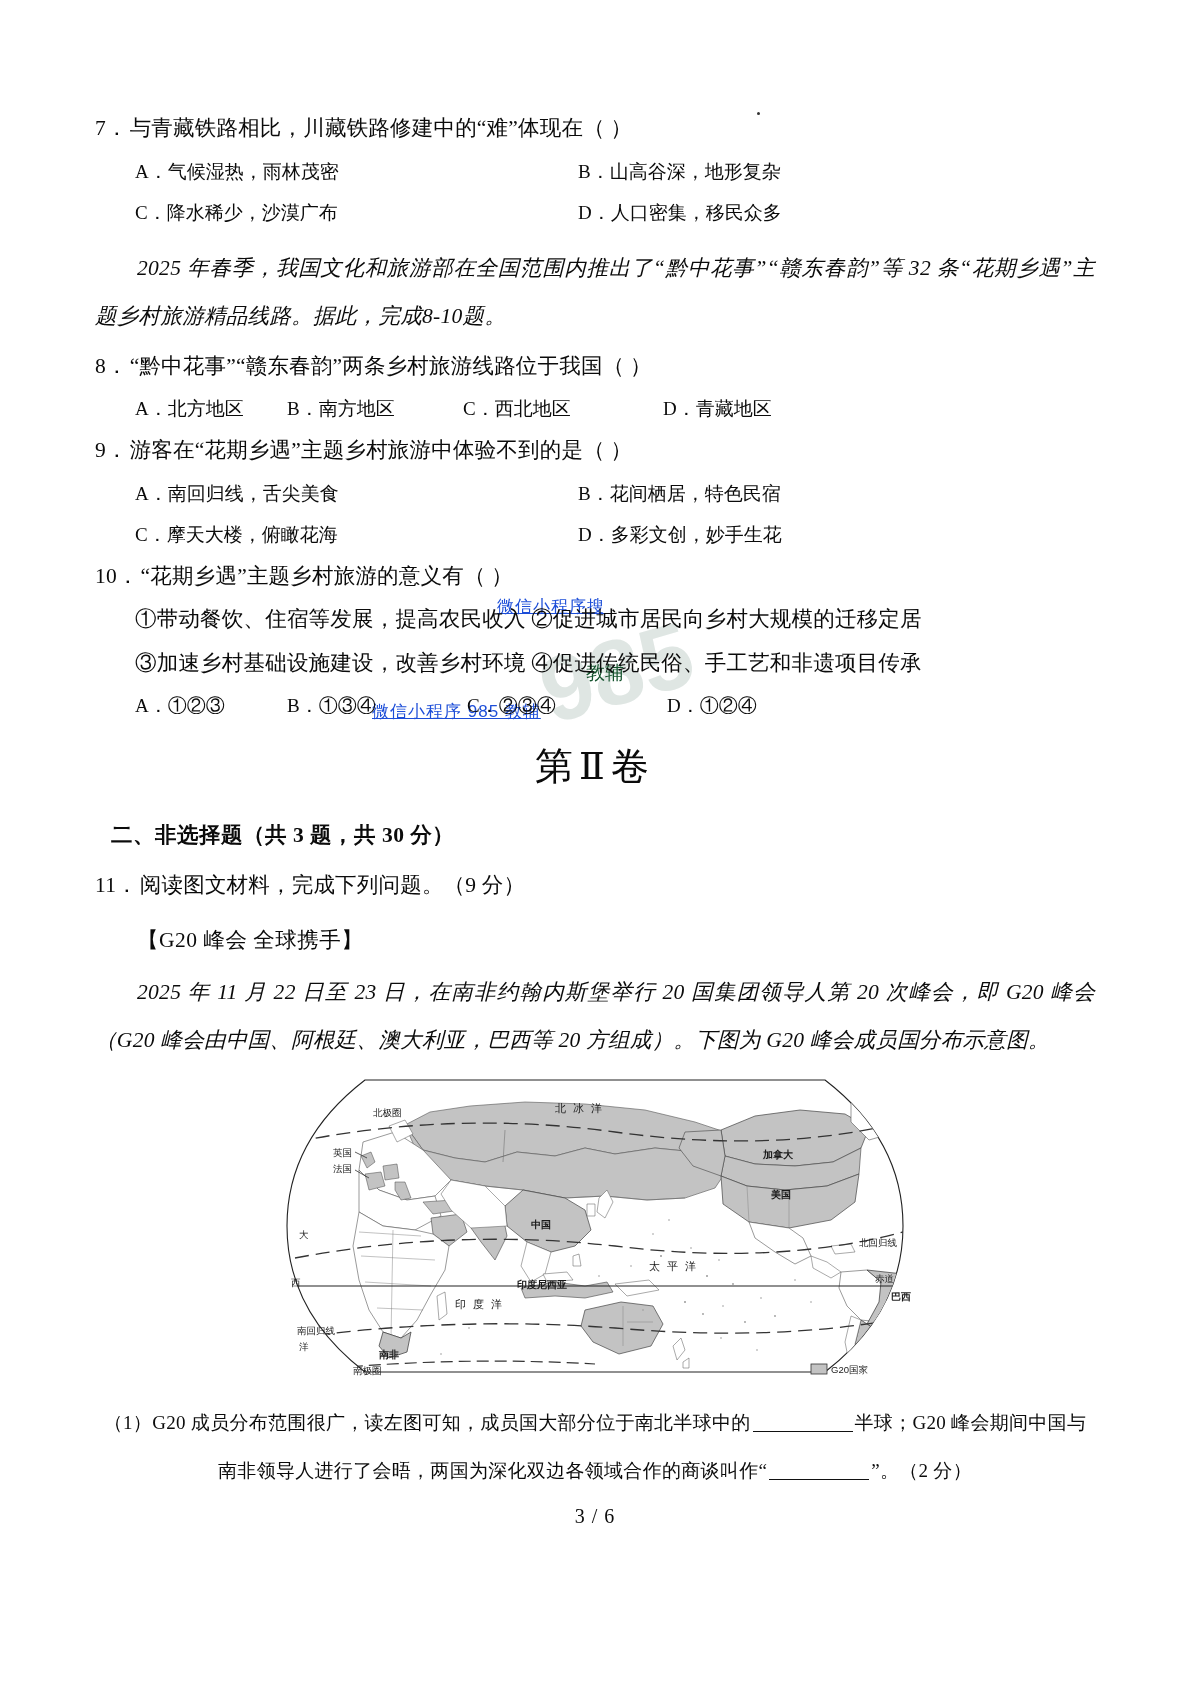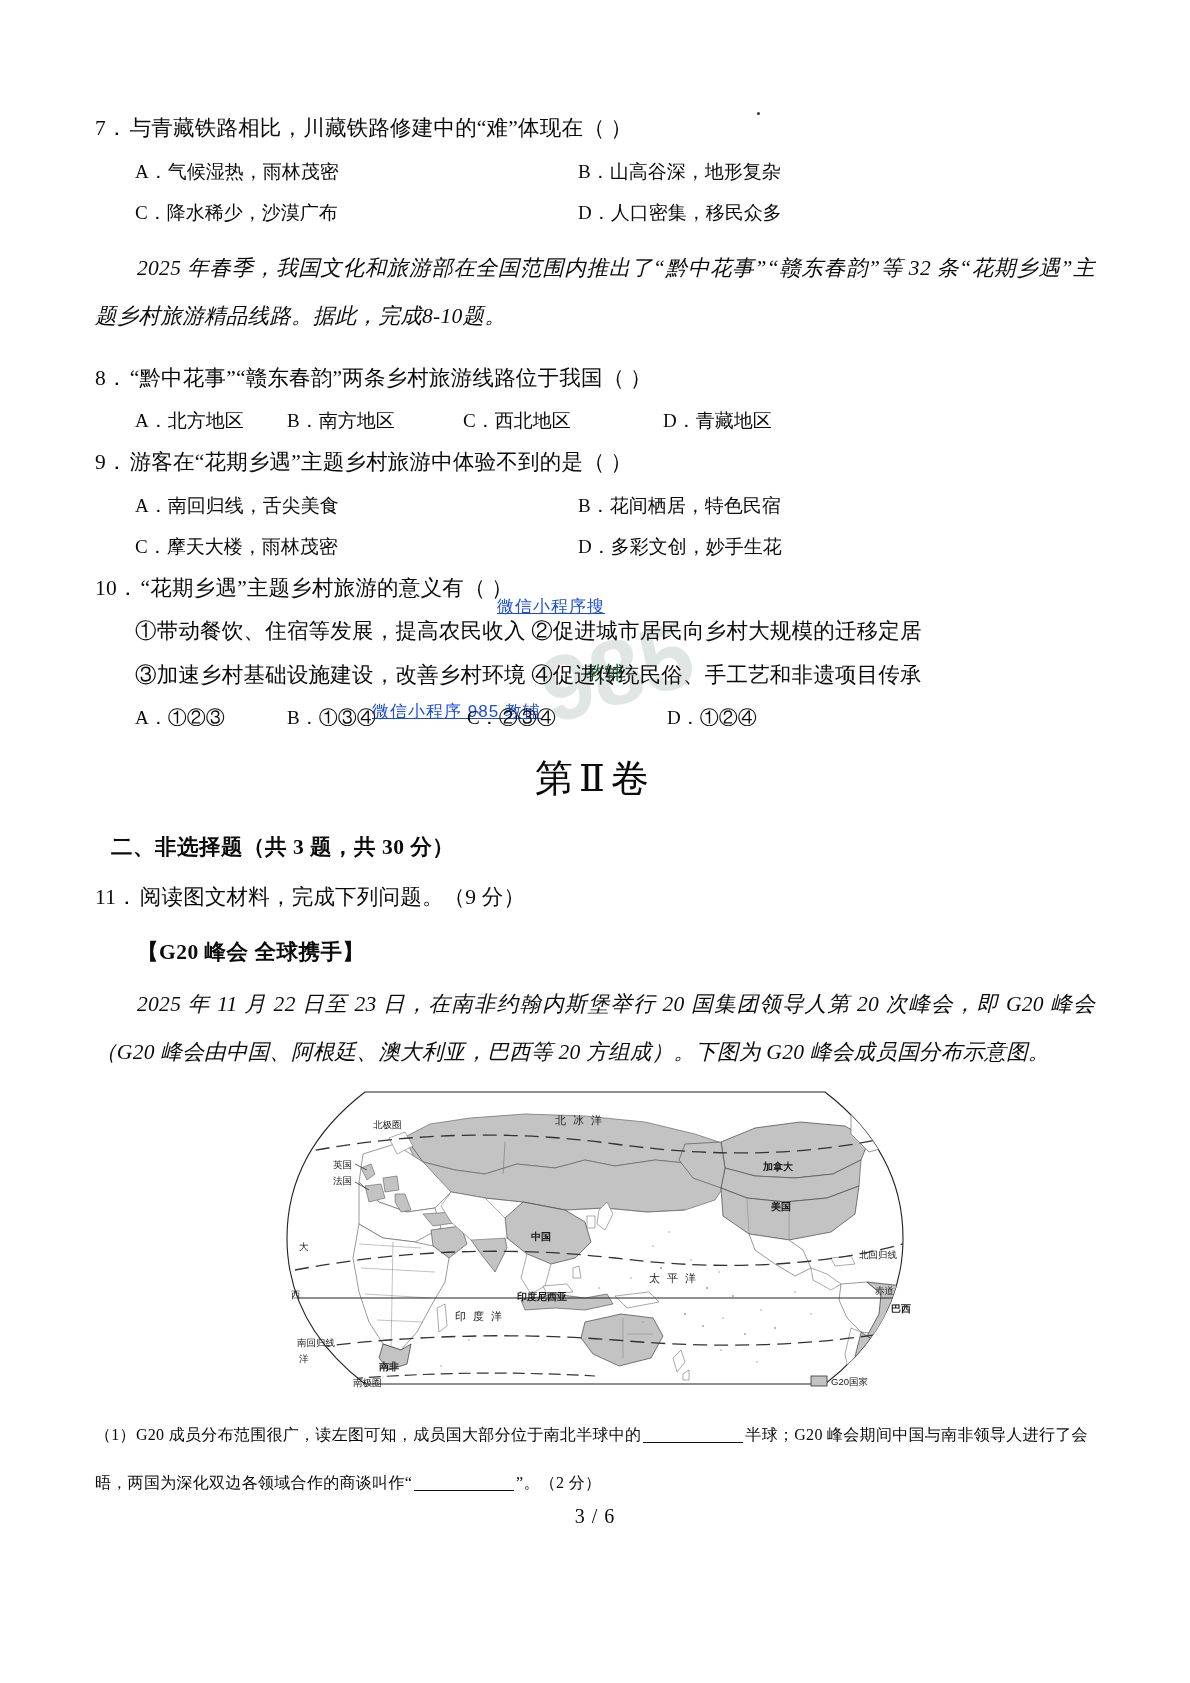--- a/index.html
+++ b/index.html
@@ -63,30 +63,31 @@
     font-family:"Liberation Serif","DejaVu Serif",serif;
   }
   .sec-head{
     font-size:21.5px;
     font-weight:bold;
     margin:0 0 26px 16px;
     letter-spacing:0.5px;
   }
   .bracket-head{
     font-size:21.5px;
-    font-weight:bold;
+    font-weight:normal;
     margin:15px 0 14px 0;
     padding-left:42px;
     letter-spacing:0.5px;
   }
   .sub-q{
-    font-size:16px;
+    font-size:19px;
     line-height:48px;
     margin:0;
     letter-spacing:0.3px;
+    text-align:center;
   }
   .blank{
     display:inline-block;
     border-bottom:1.4px solid #111;
     width:100px;
     height:20px;
     vertical-align:-3px;
     margin:0 2px;
   }
   .footer{
@@ -177,39 +178,39 @@
       <span>A．气候湿热，雨林茂密</span>
       <span>B．山高谷深，地形复杂</span>
     </div>
     <div class="opts two">
       <span>C．降水稀少，沙漠广布</span>
       <span>D．人口密集，移民众多</span>
     </div>
 
     <p class="para">2025 年春季，我国文化和旅游部在全国范围内推出了“黔中花事”“赣东春韵”等 32 条“花期乡遇”主题乡村旅游精品线路。据此，完成8-10题。</p>
 
-    <div class="q-line" style="margin-top:28px;">
+    <div class="q-line" style="margin-top:16px;">
       <span class="q-num">8．</span><span>“黔中花事”“赣东春韵”两条乡村旅游线路位于我国（    ）</span>
     </div>
     <div class="opts four">
       <span>A．北方地区</span>
       <span>B．南方地区</span>
       <span>C．西北地区</span>
       <span>D．青藏地区</span>
     </div>
 
     <div class="q-line">
       <span class="q-num">9．</span><span>游客在“花期乡遇”主题乡村旅游中体验不到的是（    ）</span>
     </div>
     <div class="opts two">
       <span>A．南回归线，舌尖美食</span>
       <span>B．花间栖居，特色民宿</span>
     </div>
     <div class="opts two">
-      <span>C．摩天大楼，雨林茂密</span>
+      <span>C．摩天大楼，俯瞰花海</span>
       <span>D．多彩文创，妙手生花</span>
     </div>
 
     <div class="q-line">
       <span class="q-num">10．</span><span>“花期乡遇”主题乡村旅游的意义有（    ）</span>
     </div>
     <div class="q-line" style="padding-left:40px;">①带动餐饮、住宿等发展，提高农民收入 ②促进城市居民向乡村大规模的迁移定居</div>
     <div class="q-line" style="padding-left:40px;">③加速乡村基础设施建设，改善乡村环境 ④促进传统民俗、手工艺和非遗项目传承</div>
     <div class="opts circ">
       <span>A．①②③</span>

